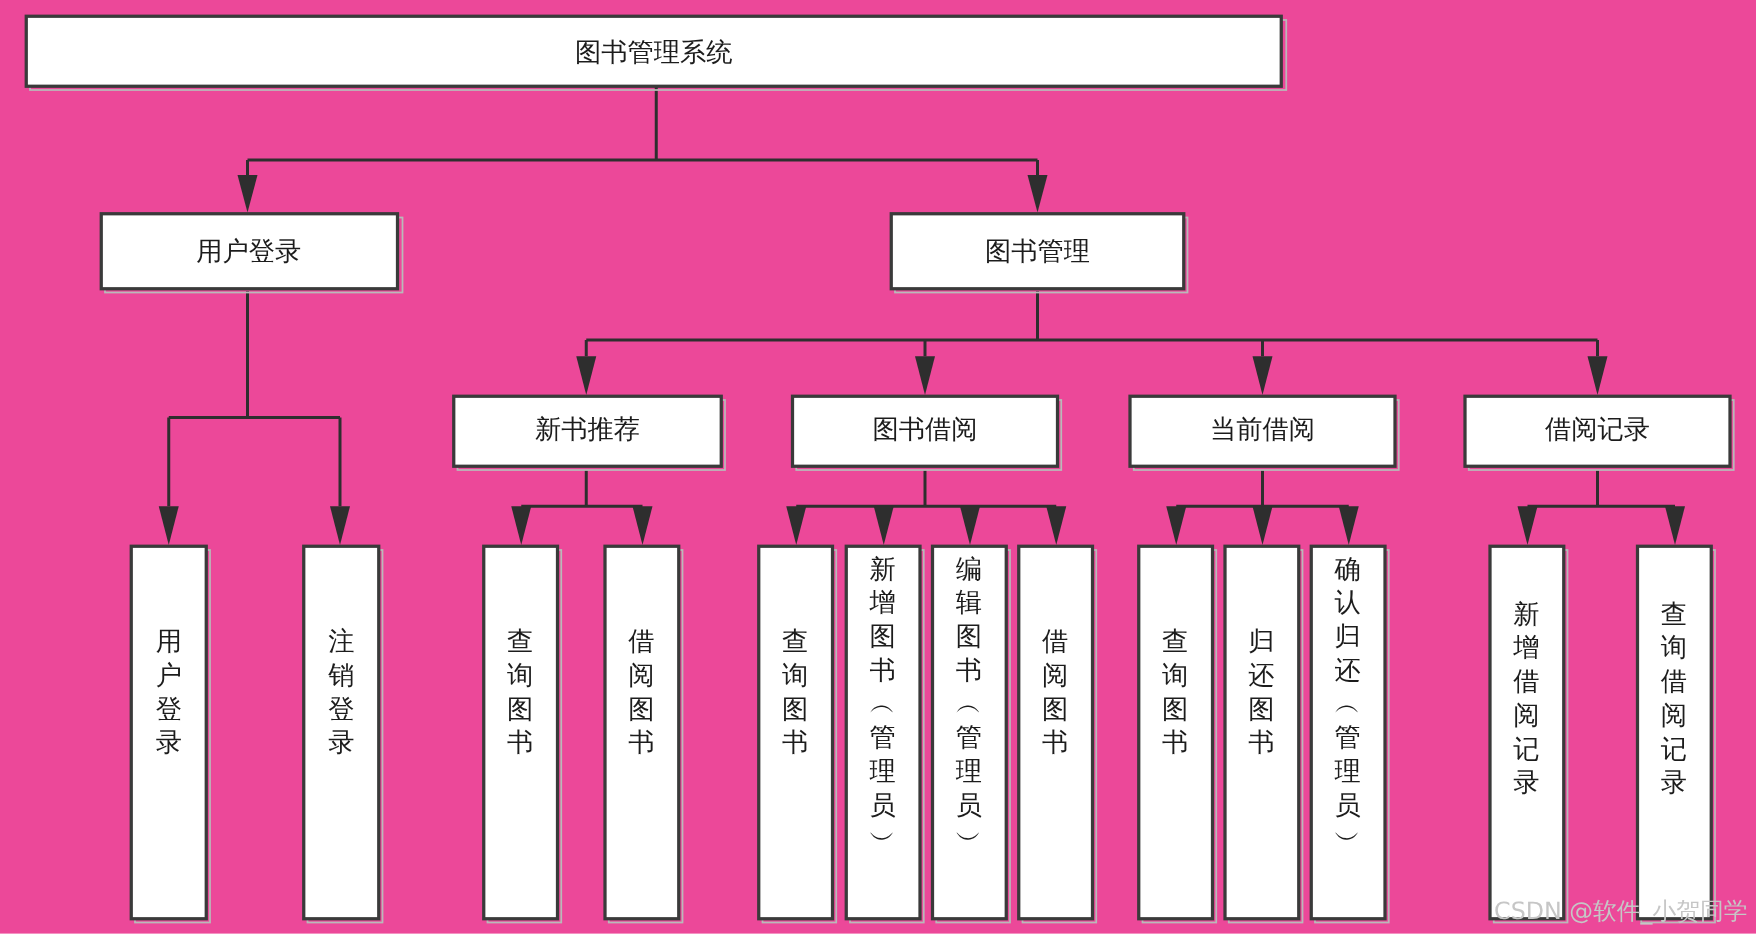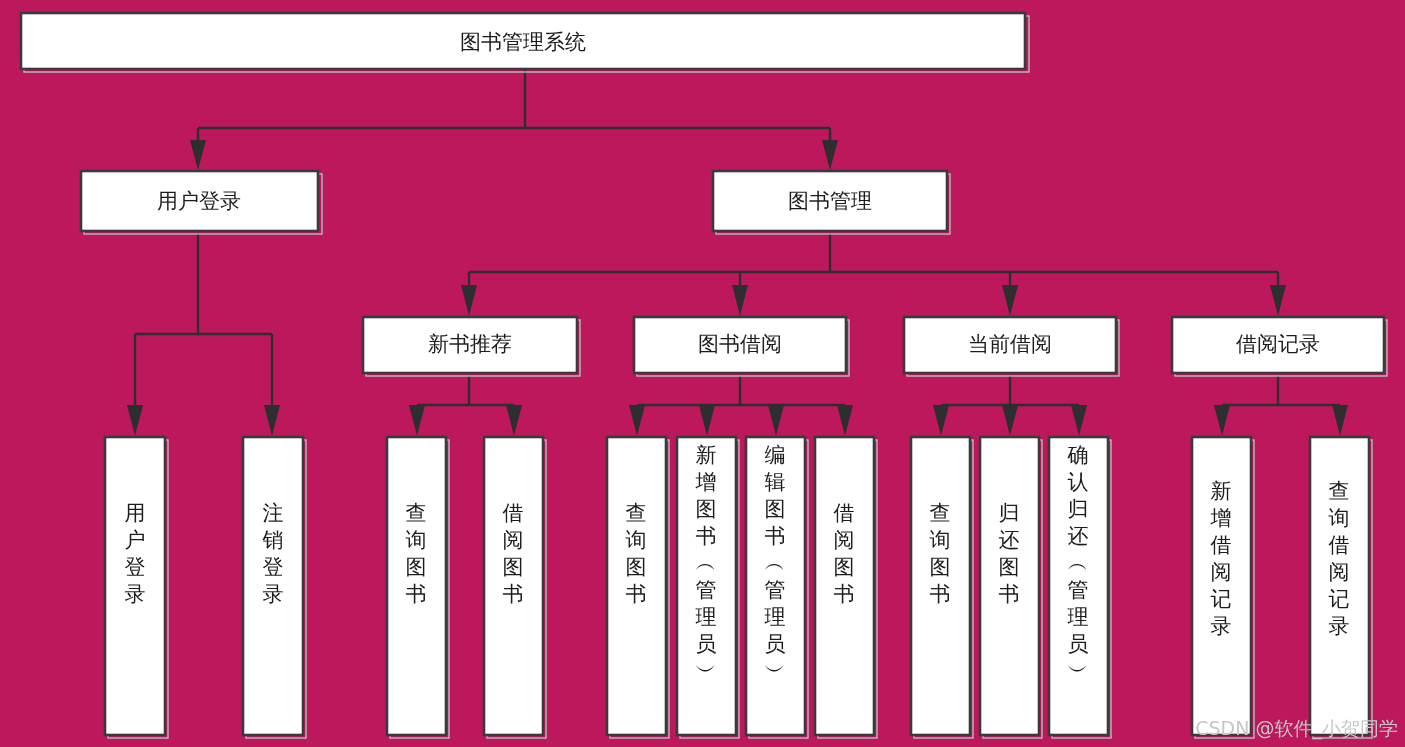--- a/index.html
+++ b/index.html
@@ -8,21 +8,21 @@
     padding: 0;
     background: #ffffff;
   }
   body {
     font-family: "DejaVu Sans", "Liberation Sans", sans-serif;
   }
   #diagram-root {
     position: relative;
     width: 1405px;
     height: 747px;
-    background: #be185d;
+    background: #ec4899;
     overflow: hidden;
   }
   svg.flow {
     position: absolute;
     left: 0;
     top: 0;
     width: 1405px;
     height: 747px;
   }
   .node-box {

